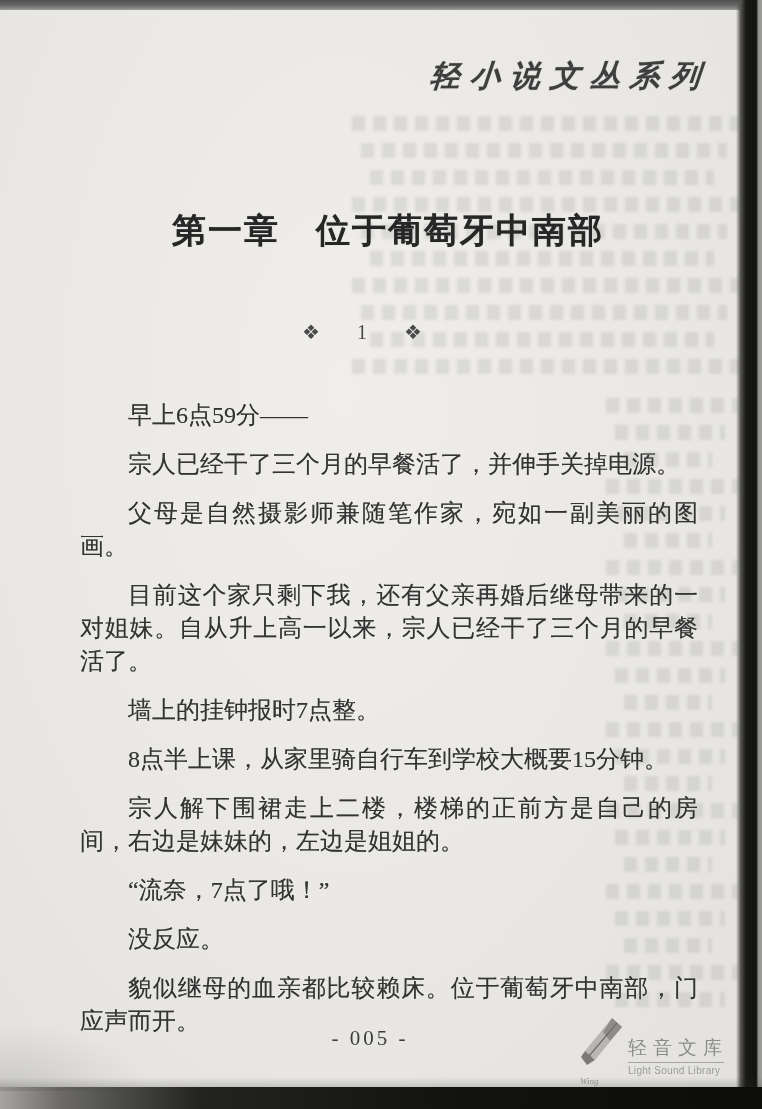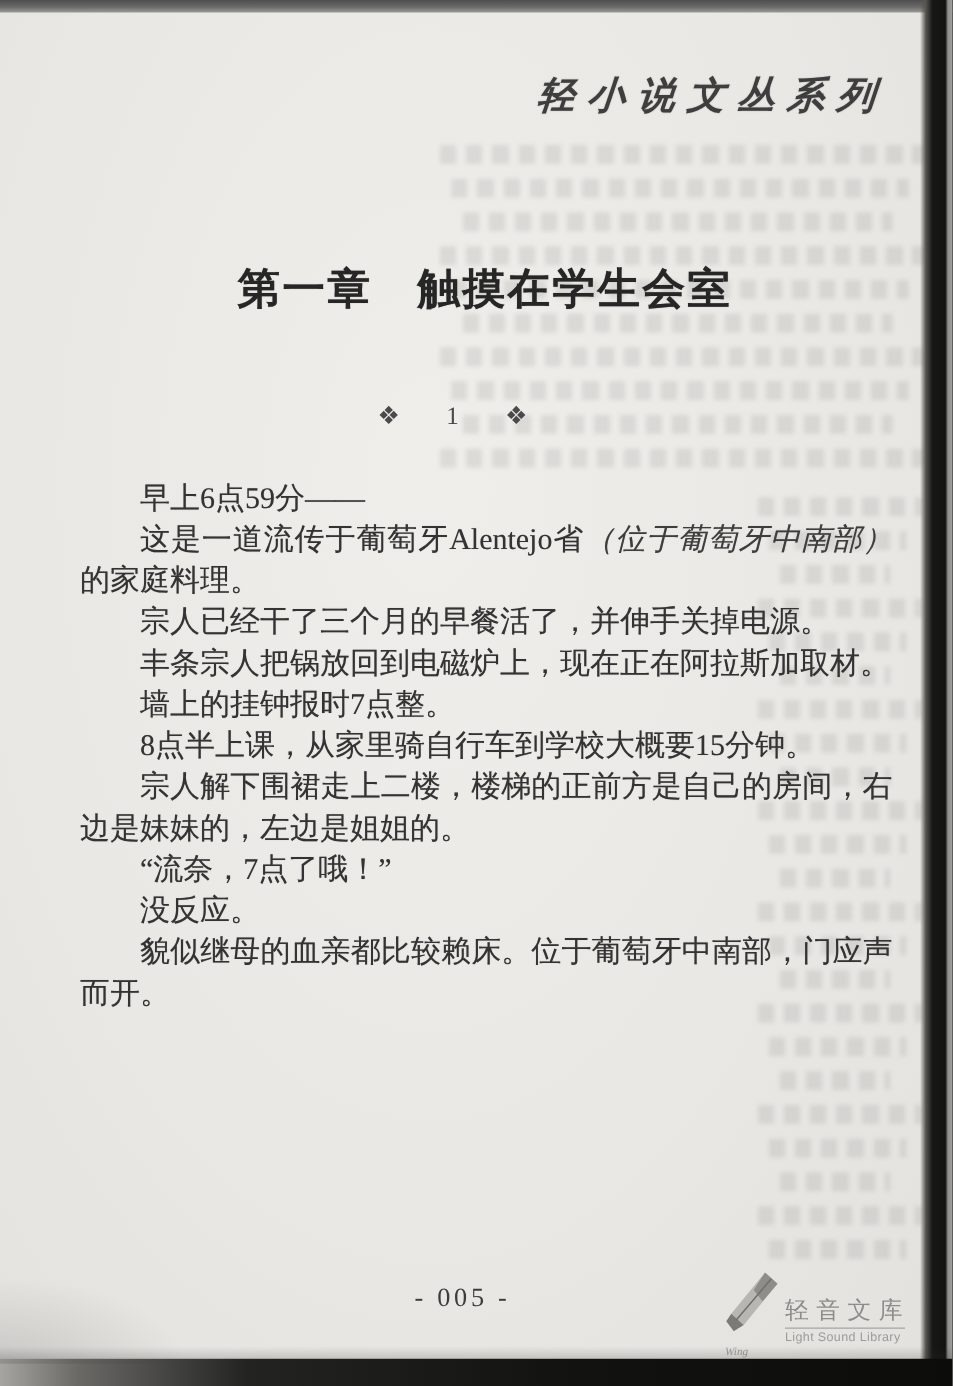--- a/index.html
+++ b/index.html
@@ -40,21 +40,21 @@
   .section-marker{
     position:absolute; top:320px; left:0; width:740px;
     text-align:center; font-size:20px; color:#4a4a4a; letter-spacing:16px;
   }
   .body-text{
     position:absolute; top:383px; left:64px; width:650px;
     font-size:24px; line-height:33px; color:#333;
     text-align:justify; text-justify:inter-ideograph;
     text-shadow:0 0 .6px rgba(60,60,60,.45);
   }
-  .body-text p{margin:0; text-indent:2em;}
+  .body-text p{margin:16px; text-indent:2em;}
   .paren{font-style:italic; color:#3d3d3d;}
 
   .page-number{
     position:absolute; top:1026px; left:0; width:740px;
     text-align:center; font-size:21px; color:#3c3c3c; letter-spacing:3px;
   }
   .publisher{position:absolute; top:1016px; left:576px; width:150px; height:70px;}
   .pen-icon{position:absolute; left:0; top:2px;}
   .pen-signature{position:absolute; left:4px; top:60px; font-size:9px; font-style:italic;
     color:#9a9a98; font-family:"Liberation Serif",serif;}
@@ -101,29 +101,29 @@
       <div class="ghost-line" style="left: 624px; top: 857px; width: 88px;"></div>
       <div class="ghost-line" style="left: 606px; top: 884px; width: 132px;"></div>
       <div class="ghost-line" style="left: 615px; top: 911px; width: 110px;"></div>
       <div class="ghost-line" style="left: 624px; top: 938px; width: 88px;"></div>
       <div class="ghost-line" style="left: 606px; top: 965px; width: 132px;"></div>
       <div class="ghost-line" style="left: 615px; top: 992px; width: 110px;"></div>
     </div>
 
   <div class="series-header">轻小说文丛系列</div>
 
-  <div class="chapter-title">第一章　触摸在学生会室</div>
+  <div class="chapter-title">第一章　位于葡萄牙中南部</div>
 
   <div class="section-marker">❖ 1 ❖</div>
 
   <div class="body-text">
     <p>早上6点59分——</p>
-    <p><span>这是一道流传于葡萄牙Alentejo省</span><span class="paren">（位于葡萄牙中南部）</span><span>的家庭料理。</span></p>
     <p>宗人已经干了三个月的早餐活了，并伸手关掉电源。</p>
-    <p>丰条宗人把锅放回到电磁炉上，现在正在阿拉斯加取材。</p>
+    <p>父母是自然摄影师兼随笔作家，宛如一副美丽的图画。</p>
+    <p>目前这个家只剩下我，还有父亲再婚后继母带来的一对姐妹。自从升上高一以来，宗人已经干了三个月的早餐活了。</p>
     <p>墙上的挂钟报时7点整。</p>
     <p>8点半上课，从家里骑自行车到学校大概要15分钟。</p>
     <p>宗人解下围裙走上二楼，楼梯的正前方是自己的房间，右边是妹妹的，左边是姐姐的。</p>
     <p>“流奈，7点了哦！”</p>
     <p>没反应。</p>
     <p>貌似继母的血亲都比较赖床。位于葡萄牙中南部，门应声而开。</p>
   </div>
 
   <div class="page-number">- 005 -</div>
 

